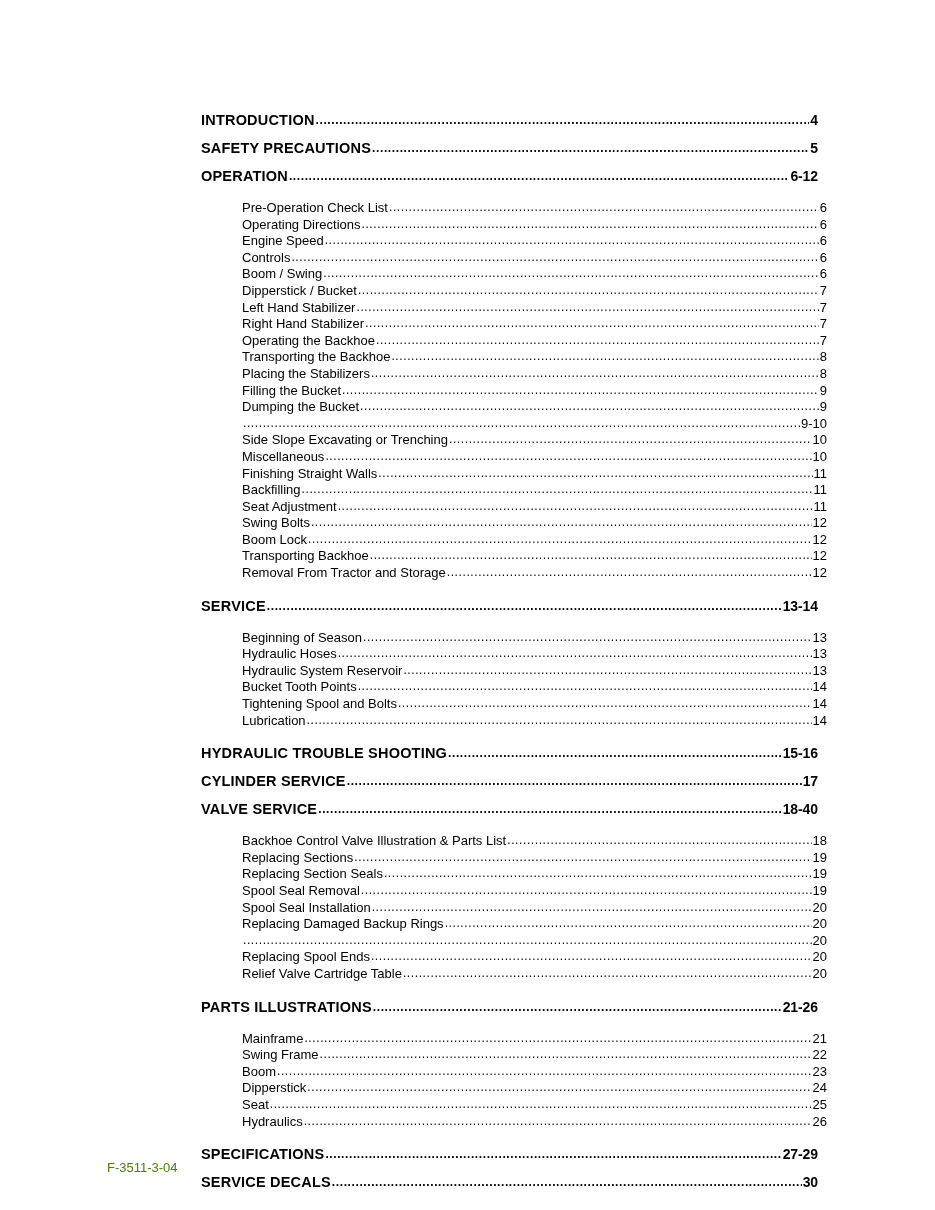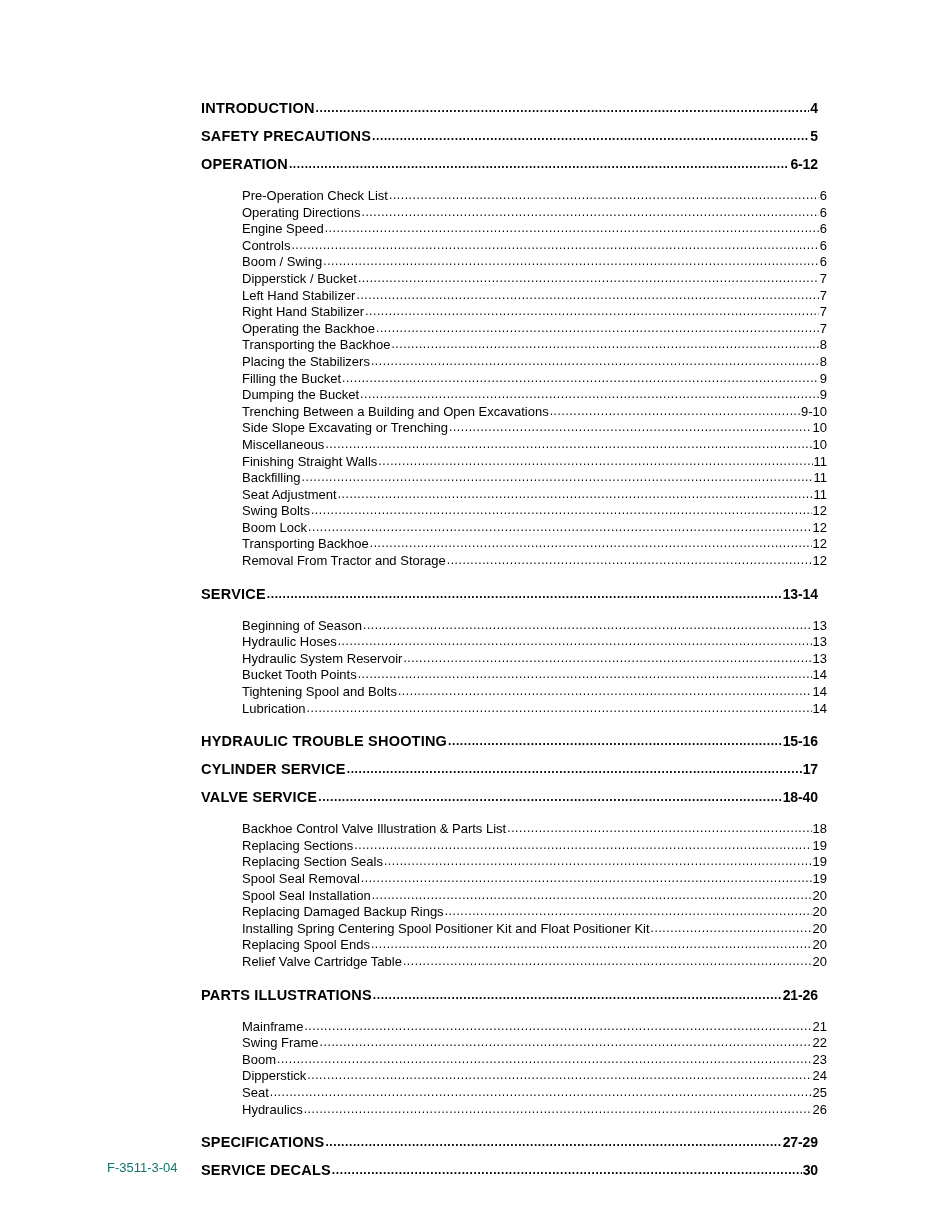--- a/index.html
+++ b/index.html
@@ -19,21 +19,21 @@
     position: absolute;
     left: 0;
     top: 0;
     width: 935px;
     height: 1210px;
     background: #ffffff;
   }
   #toc-list {
     position: absolute;
     left: 201px;
-    top: 88px;
+    top: 100px;
     width: 617px;
   }
 
   .toc-row {
     display: flex;
     align-items: baseline;
     width: 100%;
   }
 
   
@@ -93,21 +93,21 @@
     margin: 16px;
     padding: 0;
   }
 
   #footer-code {
     position: absolute;
     left: 107px;
     top: 1160px;
     font-size: 13px;
     font-family: "Liberation Sans", sans-serif;
-    color: #0f766e;
+    color: #4d7c0f;
     white-space: nowrap;
   }
 </style>
 </head>
 <body>
 
 <div id="toc-page">
   <div id="toc-list">
       <div class="toc-row section">
         <span class="title">INTRODUCTION</span>
@@ -184,21 +184,20 @@
           <span class="title">Filling the Bucket</span>
           <span class="leader">...........................................................................................................................................................................................................................</span>
           <span class="pageno">9</span>
         </div>
         <div class="toc-row sub">
           <span class="title">Dumping the Bucket</span>
           <span class="leader">...........................................................................................................................................................................................................................</span>
           <span class="pageno">9</span>
         </div>
         <div class="toc-row sub">
-          <span class="title">Trenching Between a Building and Open Excavations</span>
           <span class="leader">...........................................................................................................................................................................................................................</span>
           <span class="pageno">9-10</span>
         </div>
         <div class="toc-row sub">
           <span class="title">Side Slope Excavating or Trenching</span>
           <span class="leader">...........................................................................................................................................................................................................................</span>
           <span class="pageno">10</span>
         </div>
         <div class="toc-row sub">
           <span class="title">Miscellaneous</span>
@@ -318,21 +317,20 @@
           <span class="title">Spool Seal Installation</span>
           <span class="leader">...........................................................................................................................................................................................................................</span>
           <span class="pageno">20</span>
         </div>
         <div class="toc-row sub">
           <span class="title">Replacing Damaged Backup Rings</span>
           <span class="leader">...........................................................................................................................................................................................................................</span>
           <span class="pageno">20</span>
         </div>
         <div class="toc-row sub">
-          <span class="title">Installing Spring Centering Spool Positioner Kit and Float Positioner Kit</span>
           <span class="leader">...........................................................................................................................................................................................................................</span>
           <span class="pageno">20</span>
         </div>
         <div class="toc-row sub">
           <span class="title">Replacing Spool Ends</span>
           <span class="leader">...........................................................................................................................................................................................................................</span>
           <span class="pageno">20</span>
         </div>
         <div class="toc-row sub">
           <span class="title">Relief Valve Cartridge Table</span>

